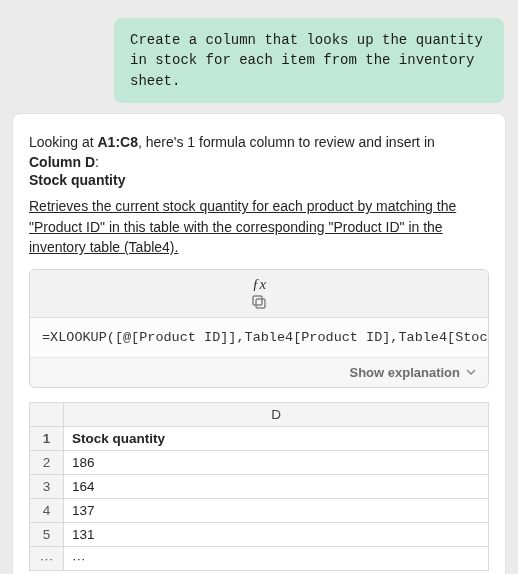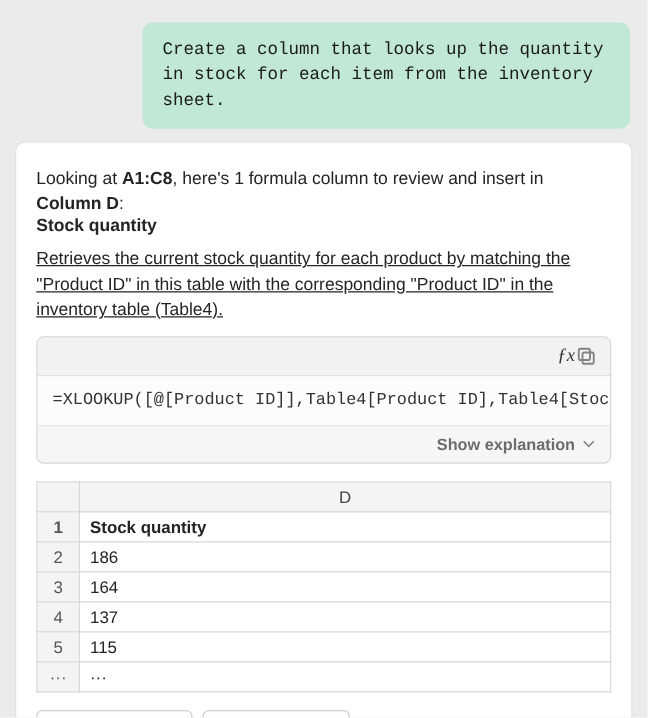--- a/index.html
+++ b/index.html
@@ -35,24 +35,25 @@
   .formula-box {
     border: 1px solid #d6d6d6;
     background: #f6f6f6;
     border-radius: 6px;
     margin-bottom: 14px;
     overflow: hidden;
   }
   .formula-top {
     display: flex;
     align-items: center;
-    justify-content: flex-end;
+    justify-content: space-between;
     padding: 6px 10px;
     border-bottom: 1px solid #e0e0e0;
     background: #f2f2f2;
+    flex-direction: column;
   }
   .fx { font-style: italic; font-family: Georgia, serif; font-size: 15px; color: #333; }
   .copy-btn { width: 18px; height: 18px; cursor: pointer; opacity: .7; }
   .formula-code {
     padding: 12px 12px;
     font-family: Consolas, "Courier New", monospace;
     font-size: 13.5px;
     background: #fcfcfc;
     border-bottom: 1px solid #e6e6e6;
     white-space: nowrap;
@@ -174,21 +175,21 @@
       <tr>
         <td class="rownum">3</td>
         <td>164</td>
       </tr>
       <tr>
         <td class="rownum">4</td>
         <td>137</td>
       </tr>
       <tr>
         <td class="rownum">5</td>
-        <td>115</td>
+        <td>131</td>
       </tr>
       <tr>
         <td class="rownum">···</td>
         <td>···</td>
       </tr>
     </tbody>
   </table>
 
   <div class="actions">
     <button class="btn">

